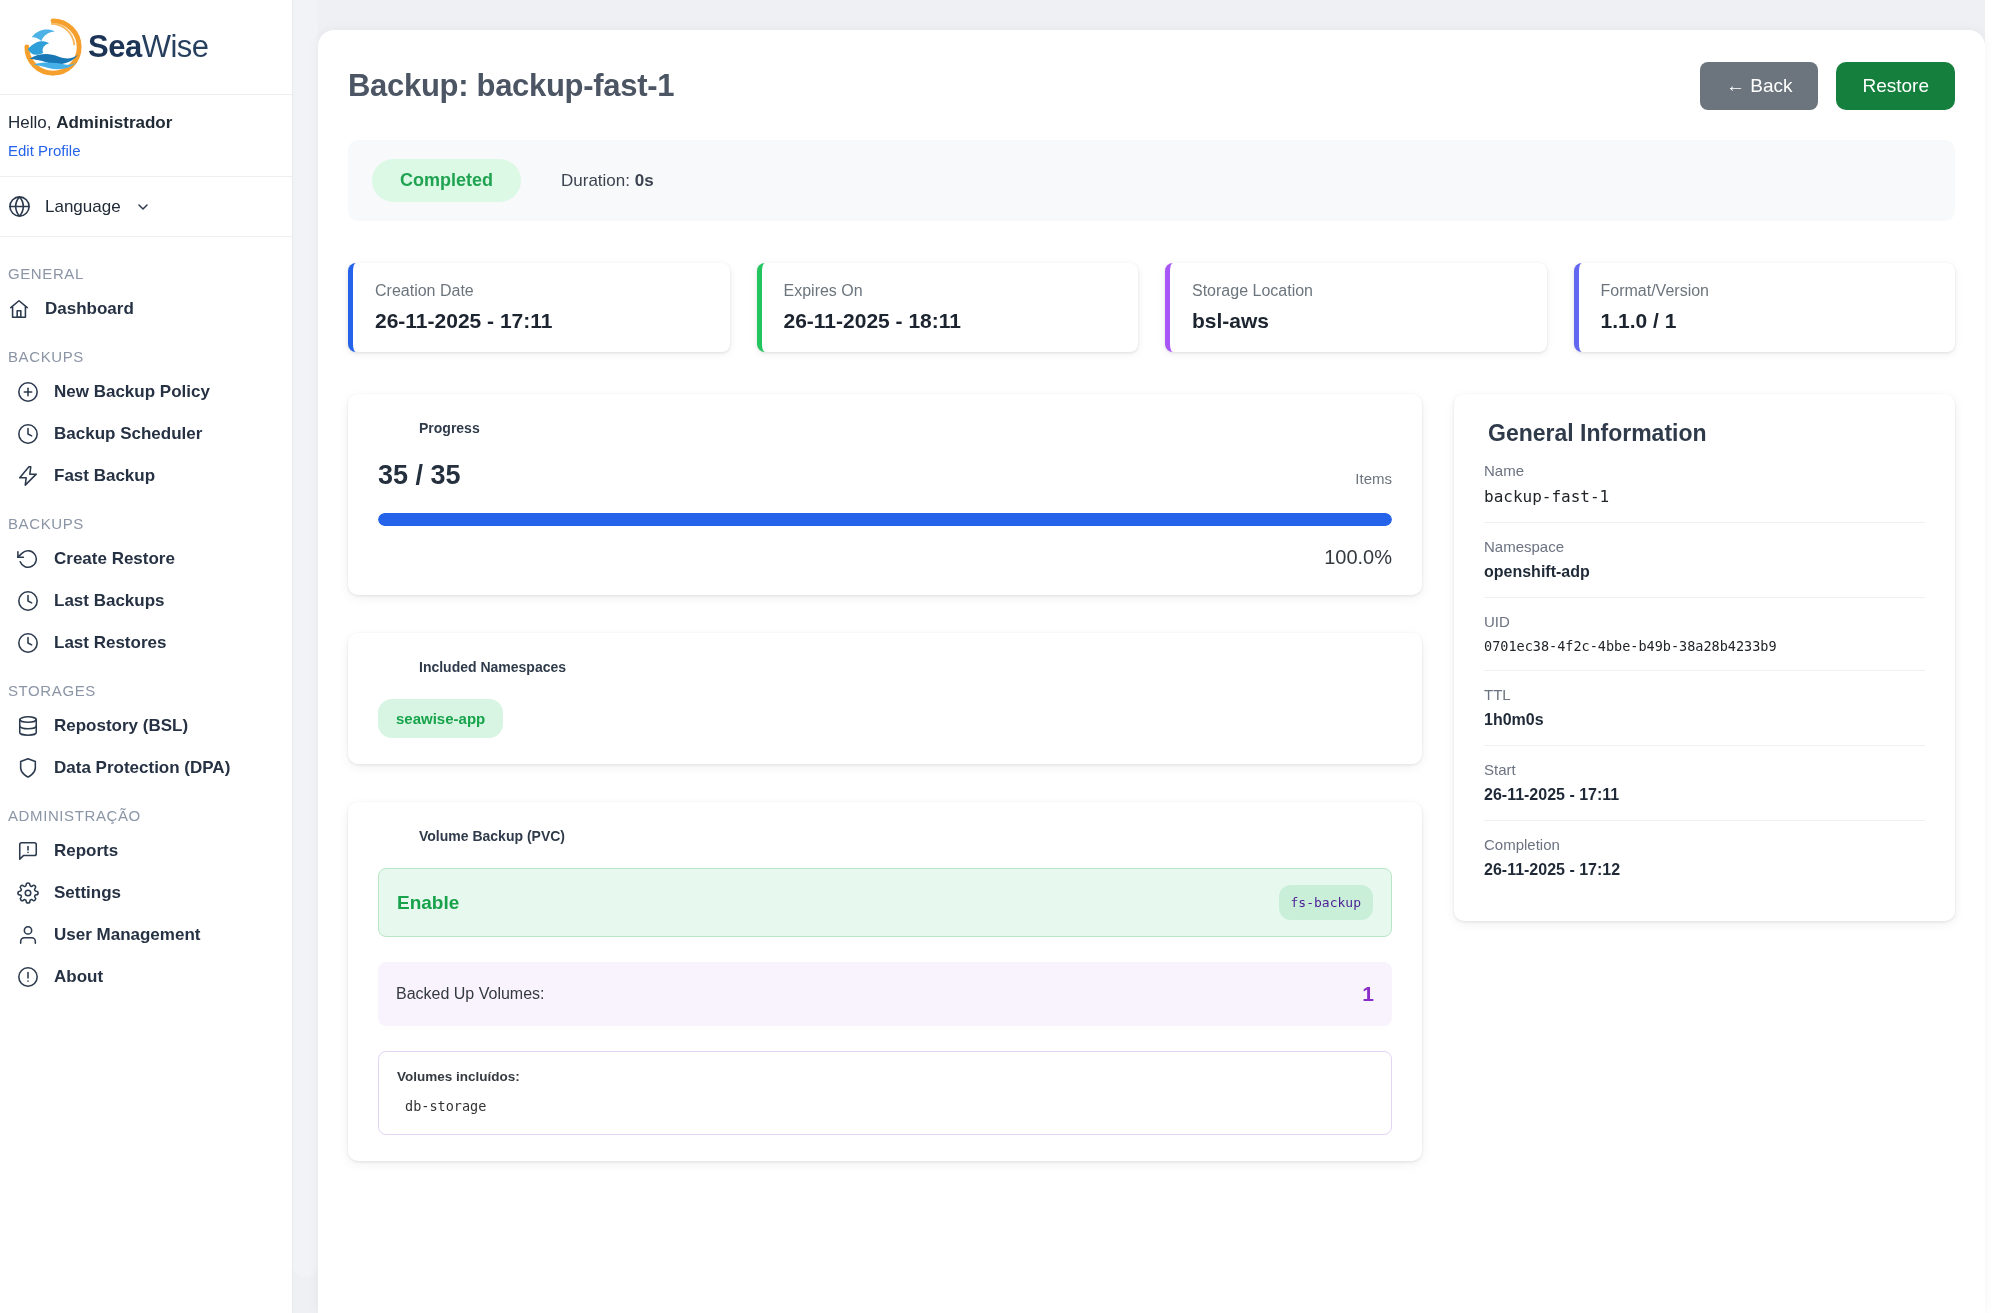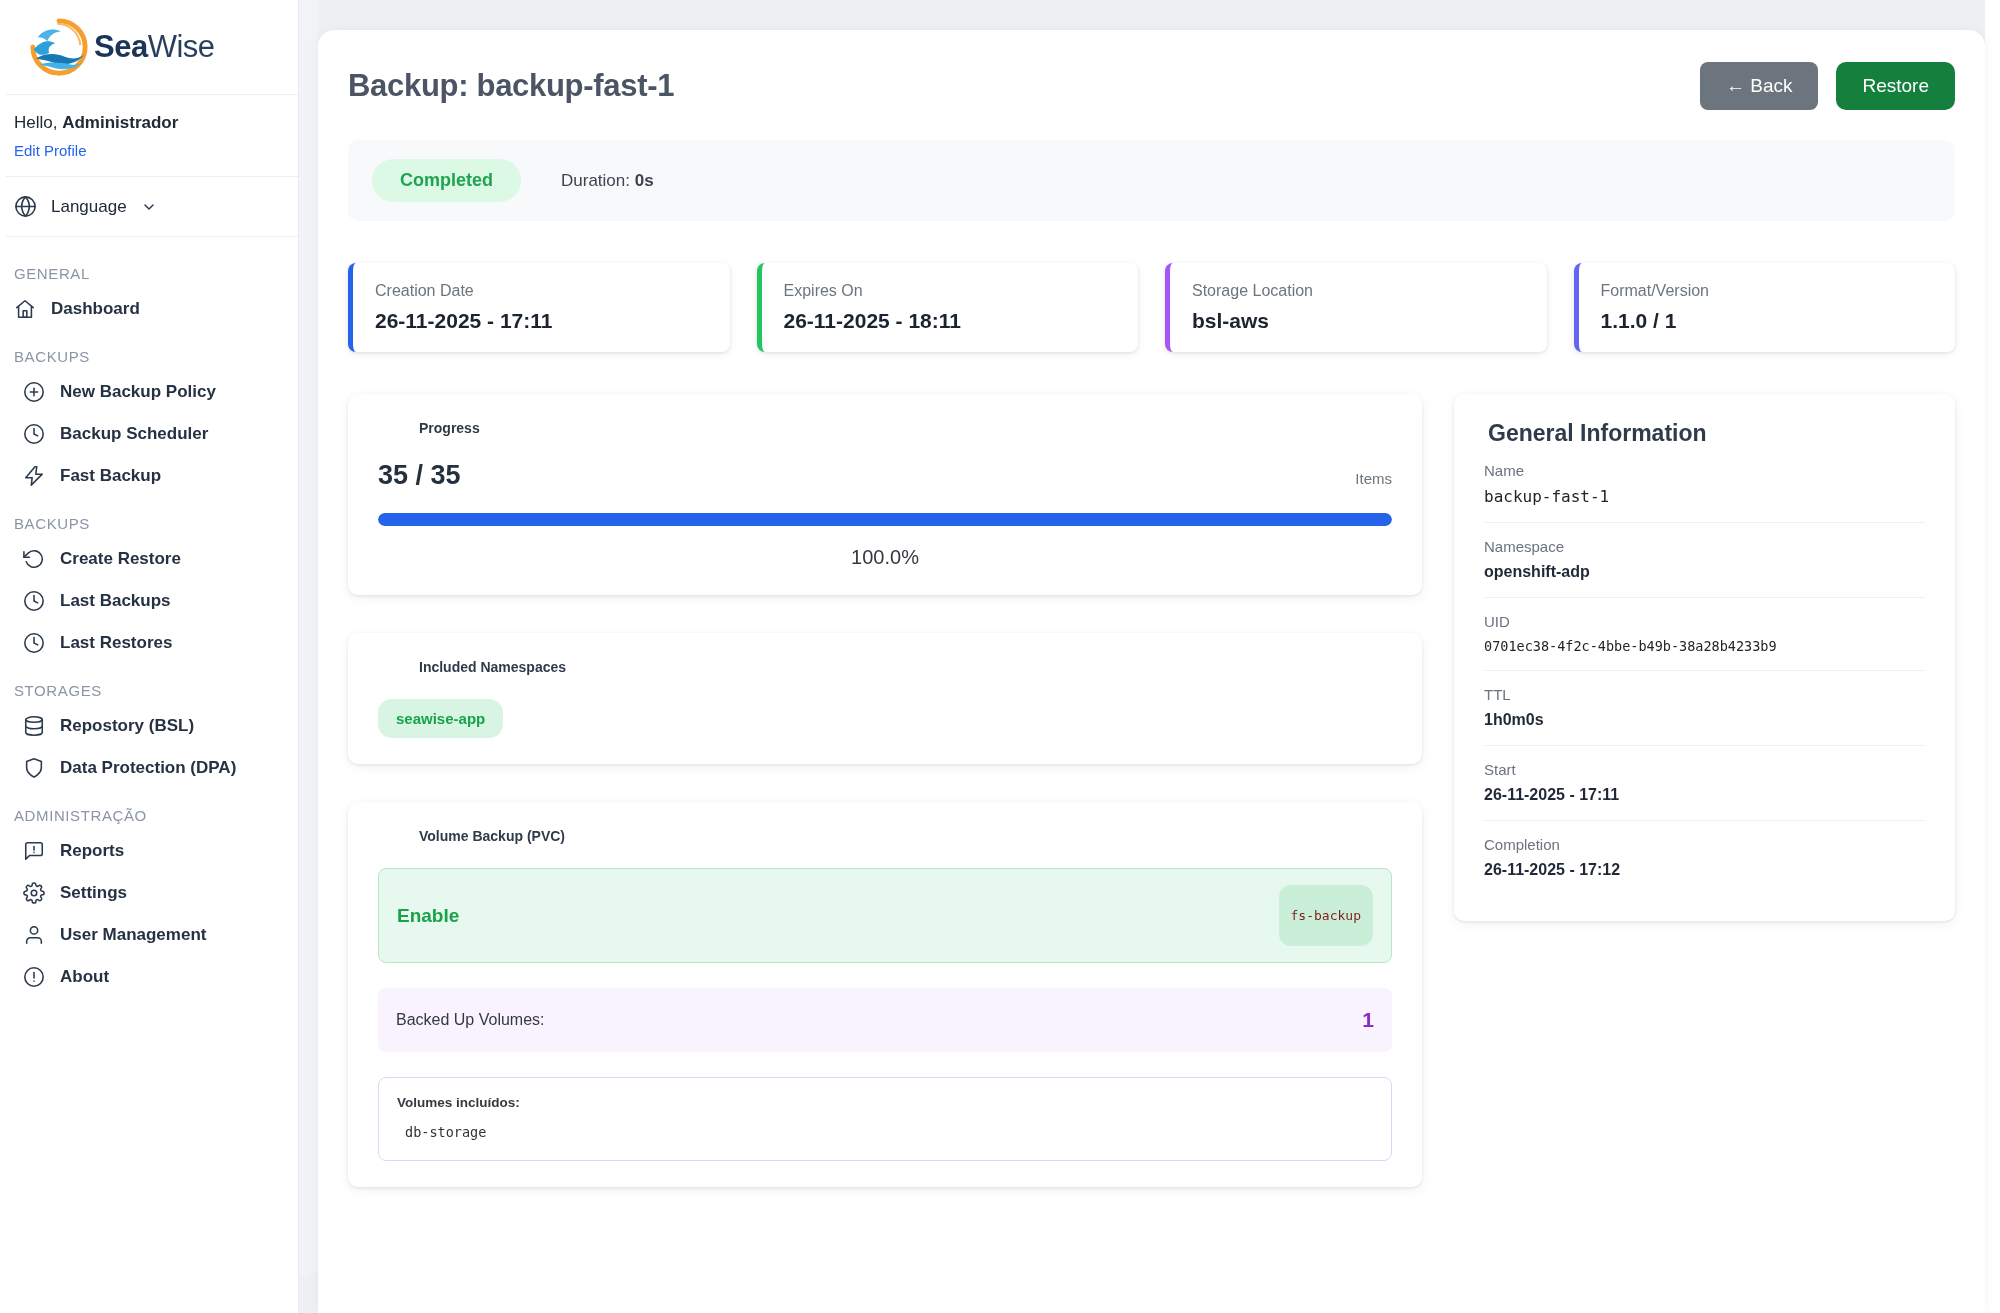--- a/index.html
+++ b/index.html
@@ -6,21 +6,21 @@
   html,body { width:2000px; height:1313px; overflow:hidden; }
   body { font-family:"Liberation Sans", sans-serif; background:#ffffff; position:relative; color:#212b36; }
   .mono { font-family:"DejaVu Sans Mono", monospace; }
 
   
   .page-bg { position:absolute; left:293px; top:0; width:1697px; height:1313px; background:#eef0f3; }
   .right-margin { position:absolute; right:0; top:0; width:15px; height:1313px; background:#ffffff; }
   .gutter-thumb { position:absolute; left:293px; top:0; width:25px; height:1277px; background:#f1f3f6; border-radius:0 0 12px 12px; }
 
   
-  .sidebar { position:absolute; left:6px; top:0; width:293px; height:1313px; background:#ffffff; border-right:1px solid #e8eaed; z-index:5; }
+  .sidebar { position:absolute; left:0; top:0; width:293px; height:1313px; background:#ffffff; border-right:1px solid #e8eaed; z-index:5; }
   .logo-wrap { display:flex; align-items:center; gap:4px; padding:14px 10px 14px 22px; height:95px; border-bottom:1px solid #eceef0; }
   .logo-text { font-size:31px; color:#1c3557; letter-spacing:-0.5px; }
   .logo-text b { font-weight:700; }
   .logo-text span.light { font-weight:300; opacity:.95; }
   .greeting { padding:18px 8px 16px 8px; border-bottom:1px solid #eceef0; }
   .greeting .hello { font-size:17px; color:#212b36; }
   .greeting .hello b { font-weight:700; }
   .edit-profile { display:inline-block; margin-top:9px; font-size:15px; color:#2563eb; text-decoration:none; cursor:pointer; }
   .lang-row { display:flex; align-items:center; gap:14px; padding:18px 8px; border-bottom:1px solid #eceef0; cursor:pointer; color:#212b36; font-size:17px; }
   .nav { padding:10px 0 20px 0; }
@@ -55,27 +55,27 @@
 
   .panel { background:#ffffff; border-radius:10px; box-shadow:0 1px 3px rgba(15,25,40,.09), 0 3px 12px rgba(15,25,40,.06); padding:26px 30px; }
   .panel + .panel { margin-top:38px; }
   .panel-title { font-size:14px; font-weight:700; color:#2f3b4a;margin-left:41px; }
 
   .progress-row { margin-top:24px; display:flex; justify-content:space-between; align-items:baseline; }
   .progress-count { font-size:27px; font-weight:800; color:#24303e; }
   .progress-items { font-size:15px; color:#6c757d; }
   .progress-track { margin-top:22px; height:13px; background:#e9ecef; border-radius:7px; overflow:hidden; }
   .progress-fill { height:100%; background:#2563eb; border-radius:7px; }
-  .progress-pct { margin-top:20px; text-align:center; font-size:20px; color:#343a40; }
+  .progress-pct { margin-top:20px; text-align:right; font-size:20px; color:#343a40; }
 
   .ns-pill { display:inline-block; margin-top:24px; background:#d7f5e2; color:#16a34a; font-weight:700; font-size:15px; padding:11px 18px; border-radius:14px; }
 
   .enable-box { margin-top:24px; background:#e7f8ee; border:1px solid #b8e6c6; border-radius:8px; padding:16px 18px; display:flex; align-items:center; justify-content:space-between;gap:32px; }
   .enable-label { color:#18a24b; font-weight:700; font-size:19px; }
-  .mode-badge { background:#c9efd9; color:#7f1d1d; font-size:13px; padding:23px 12px; border-radius:12px; }
+  .mode-badge { background:#c9efd9; color:#4c1d95; font-size:13px; padding:10px 12px; border-radius:12px; }
   .backed-box { margin-top:25px; background:#f9f3fd; border-radius:8px; padding:20px 18px; display:flex; align-items:center; justify-content:space-between; }
   .backed-label { font-size:16px; color:#343a40; }
   .backed-count { font-size:21px; font-weight:700; color:#8b2cc7; }
   .volumes-box { margin-top:25px; background:#ffffff; border:1px solid #e4d4f4; border-radius:8px; padding:17px 18px 20px 18px; }
   .volumes-label { font-size:13.5px; font-weight:700; color:#343a40; }
   .volume-item { margin-top:14px; margin-left:8px; font-size:13.5px; color:#333; }
 
   .gi-title { font-size:23px; font-weight:700; color:#2f3b4a; padding-left:4px; }
   .gi-field { padding:15px 0 16px 0; border-bottom:1px solid #eef1f3; }
   .gi-field:last-child { border-bottom:none; }

